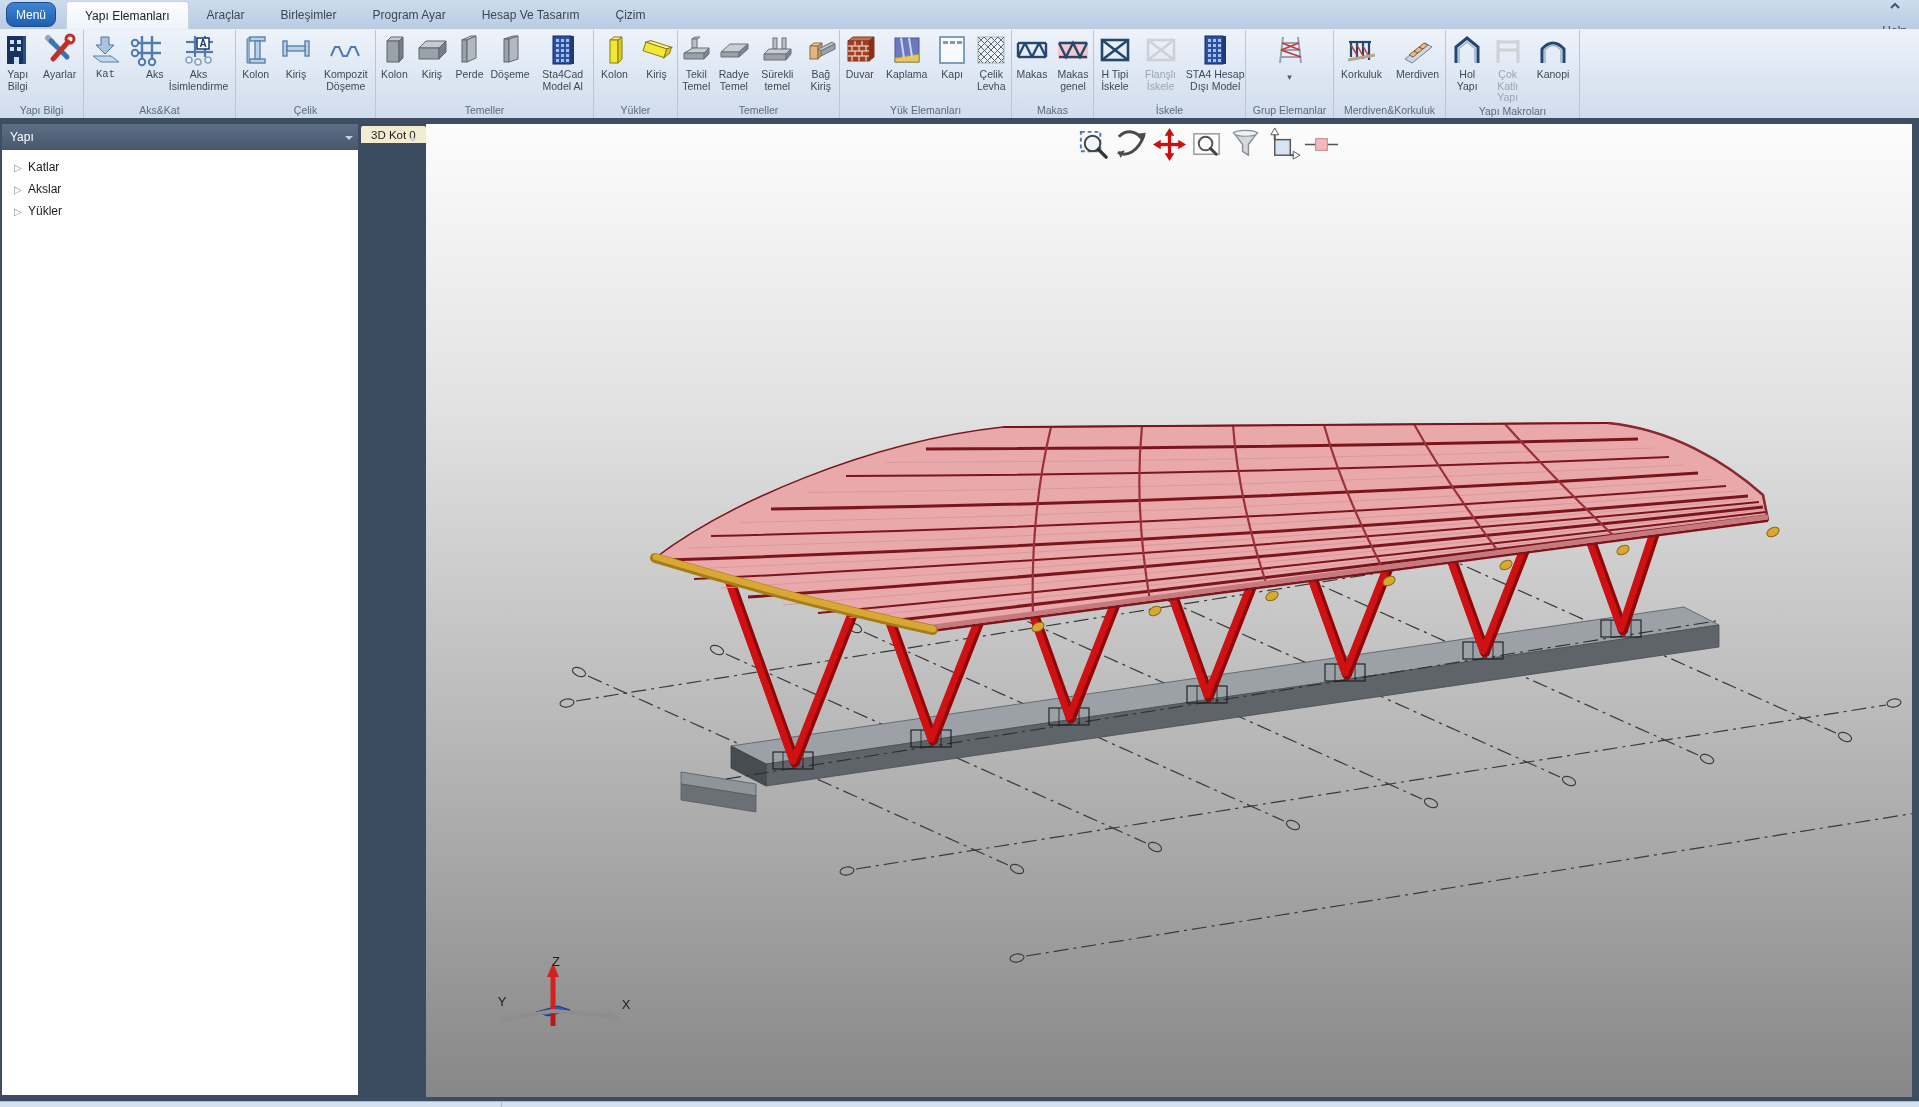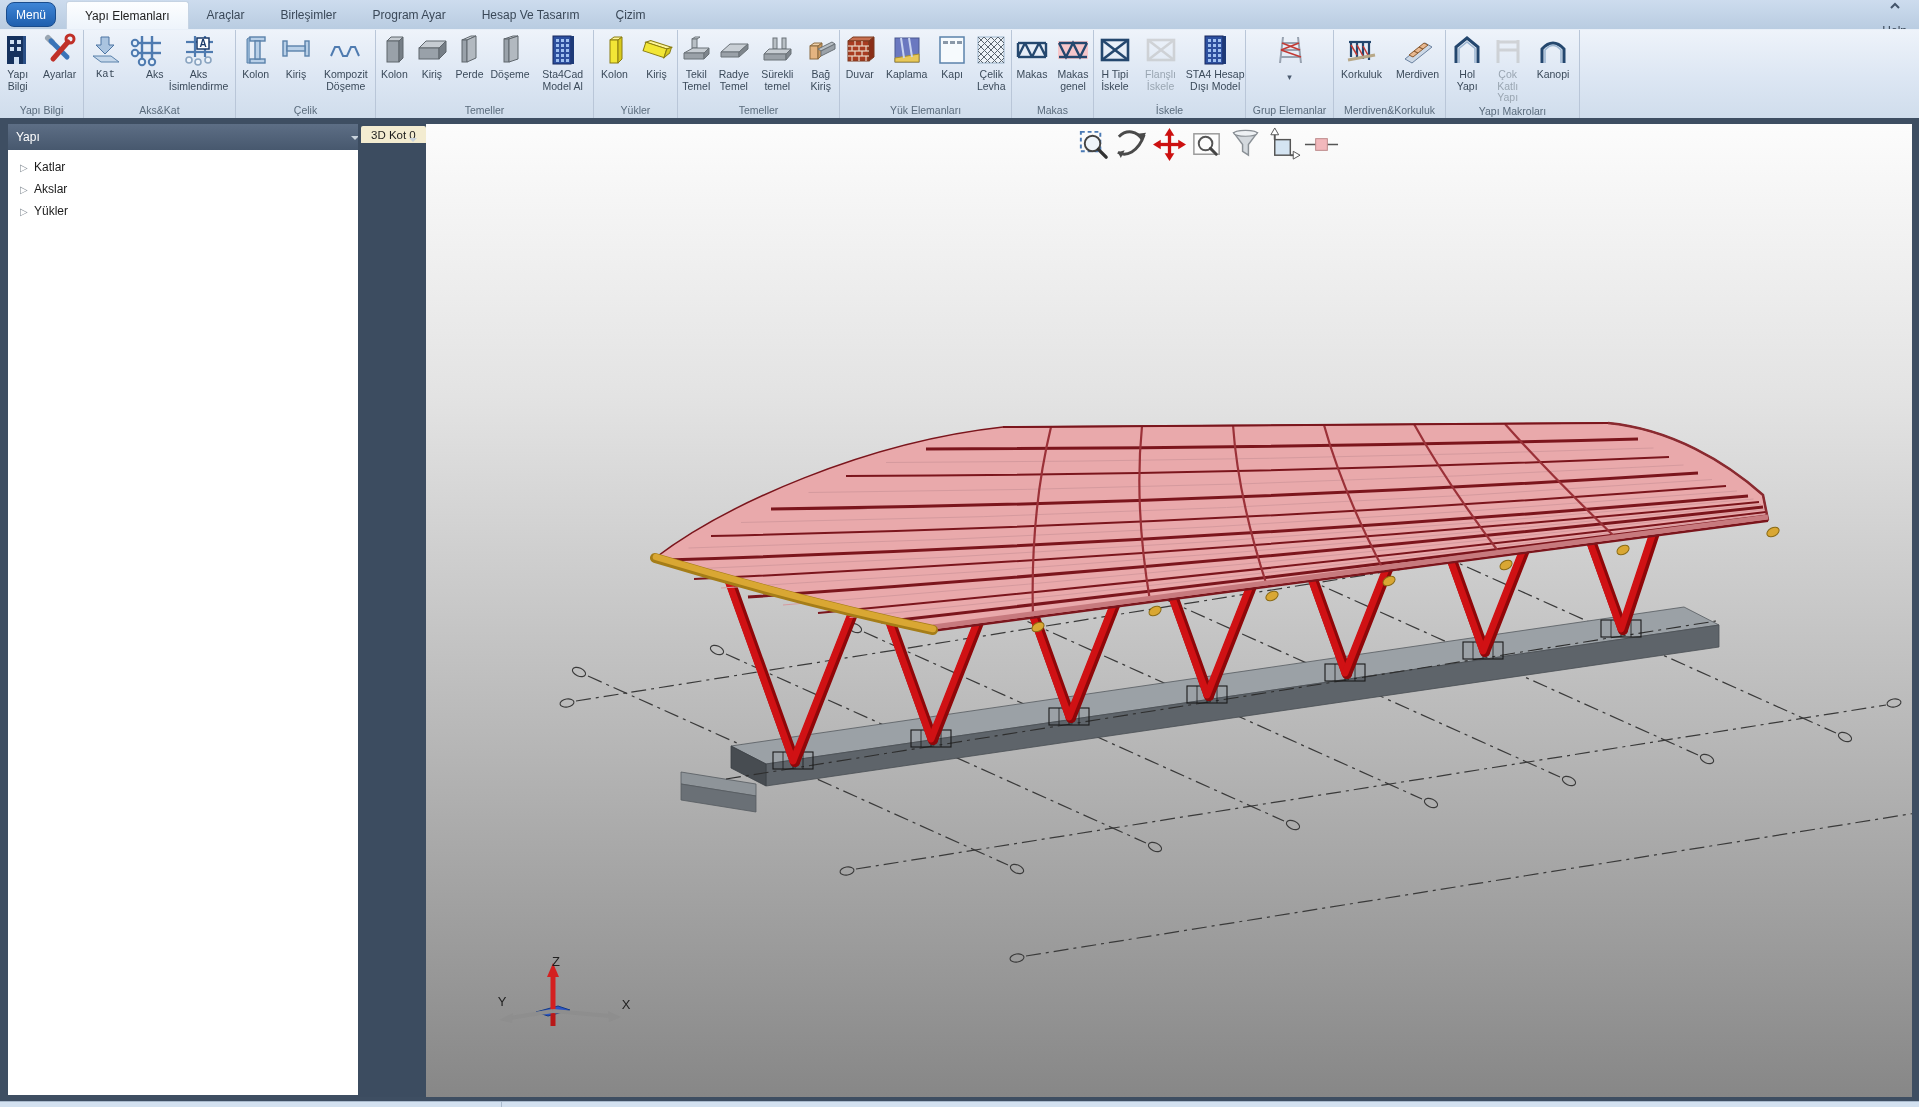--- a/index.html
+++ b/index.html
@@ -31,21 +31,21 @@
   .rbtn .rlbl{font-size:10.5px;line-height:11.5px;color:#3b4a5a;text-align:center;
     margin-top:2px;white-space:normal;word-break:normal;}
   .rbtn.disabled .rlbl{color:#9aa6b2;}
   .rbtn.disabled .ric{filter:grayscale(1) opacity(.55);}
   .rbtn .drop{font-size:9px;color:#4a5a6e;line-height:10px;margin-top:3px;}
   .rtitle{height:15px;font-size:10.5px;color:#5a6b7c;text-align:center;line-height:15px;
     white-space:nowrap;overflow:hidden;}
   
   #content{position:absolute;left:0;top:118px;bottom:0;width:100%;background:#3e4e62;}
   
-  #sidebar{position:absolute;left:8px;top:6px;width:382px;bottom:12px;background:#fff;
+  #sidebar{position:absolute;left:2px;top:6px;width:382px;bottom:12px;background:#fff;
     display:flex;flex-direction:column;}
   #sidebar-header{height:26px;background:linear-gradient(#5d6e85,#47586e);color:#fff;
     display:flex;align-items:center;padding:0 8px;font-size:12px;}
   #sidebar-header .hicons{margin-left:auto;display:flex;align-items:center;gap:10px;}
   #tree{flex:1;padding-top:6px;overflow:hidden;}
   .trow{height:22px;display:flex;align-items:center;padding-left:12px;font-size:12px;color:#1a1a1a;}
   .trow .tw{color:#8a929a;font-size:10px;width:14px;}
   
   #viewport{position:absolute;left:358px;top:6px;right:7px;bottom:10px;
     display:flex;flex-direction:row;background:#3c4c60;}

